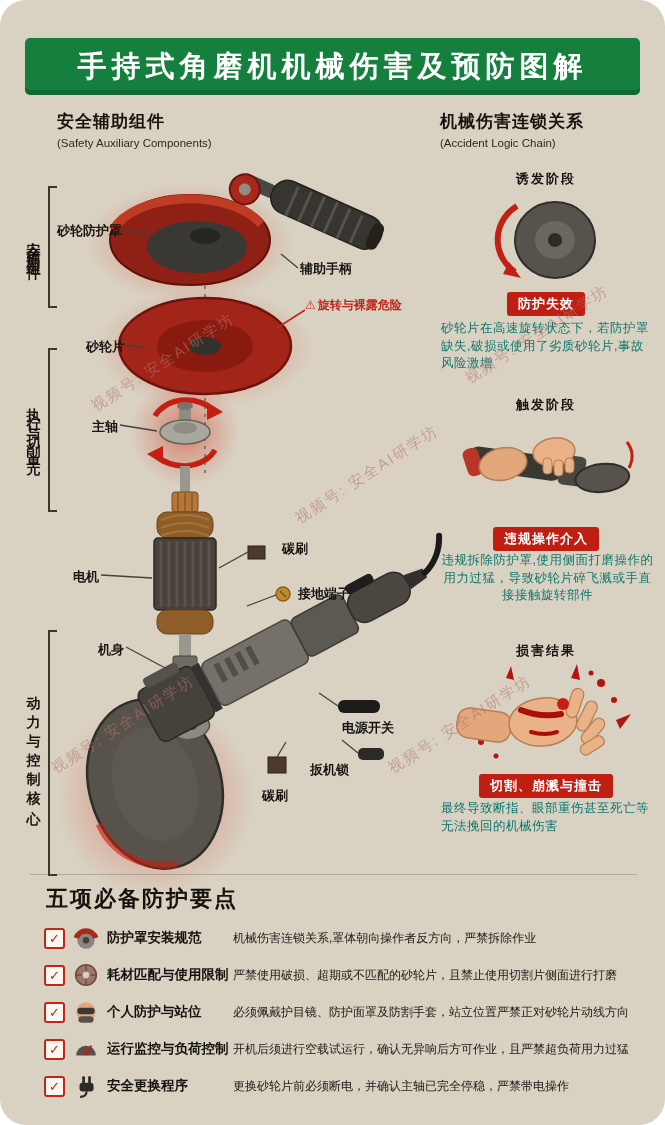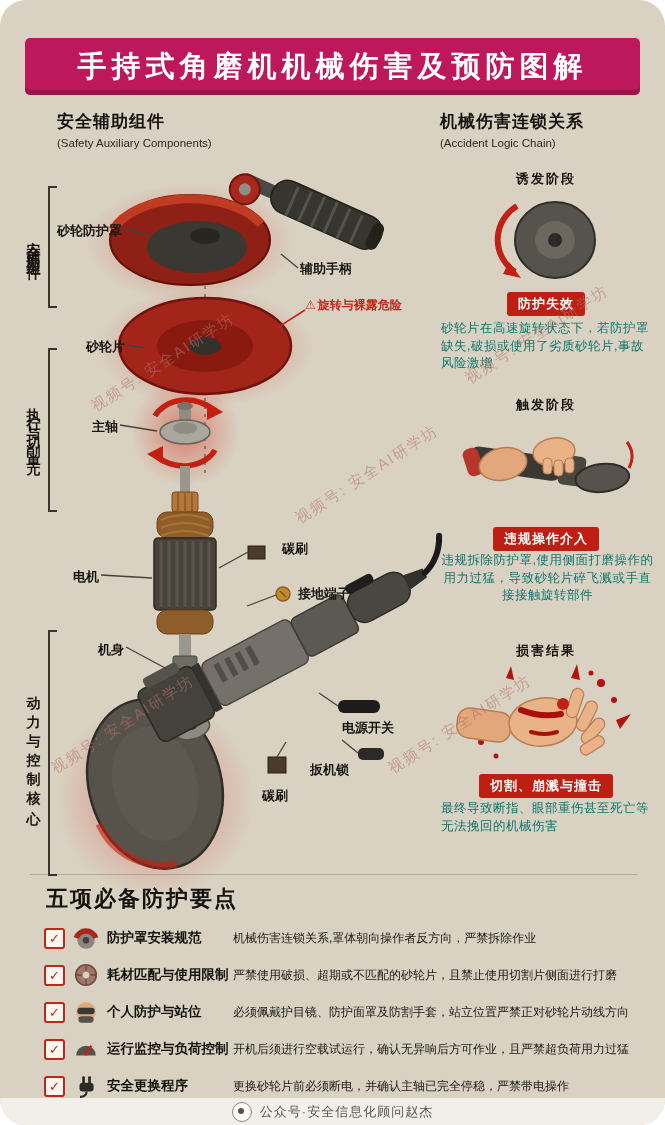--- a/index.html
+++ b/index.html
@@ -1,20 +1,20 @@
 <!DOCTYPE html>
 <html><head>
 <meta charset="utf-8">
 <style>
   html,body{margin:0;padding:0;background:#ffffff;}
   .page{position:relative;width:665px;height:1125px;background:#fff;font-family:"Liberation Sans","DejaVu Sans",sans-serif;overflow:hidden;}
   .card{position:absolute;inset:0;background:#d9d2c3;border-radius:26px;overflow:hidden;}
 
   
-  .title-bar{position:absolute;left:25px;top:38px;width:615px;height:57px;background:#be185d;
+  .title-bar{position:absolute;left:25px;top:38px;width:615px;height:57px;background:#15803d;
     border-radius:5px;display:flex;align-items:center;justify-content:center;color:#fff;
     font-size:29px;font-weight:bold;letter-spacing:5px;box-shadow:inset 0 -5px 0 rgba(0,0,0,.18);}
 
   
   .col-head{position:absolute;color:#17140f;}
   .col-head .t{font-size:17px;font-weight:bold;letter-spacing:1px;}
   .col-head .s{font-size:11.5px;margin-top:4px;color:#2c2922;}
   .lhead{left:57px;top:110px;}
   .rhead{left:440px;top:110px;}
 
@@ -378,24 +378,20 @@
               <rect x="14" y="3" width="2.5" height="7" rx="1" fill="#2b2a27"></rect>
               <rect x="6" y="9" width="13" height="8" rx="3" fill="#2b2a27"></rect>
               <path d="M 12.5 17 q 0 5 -6 5" stroke="#2b2a27" stroke-width="2" fill="none"></path>
             </svg>
         </span>
         <span class="plbl">安全更换程序</span>
         <span class="pdesc">更换砂轮片前必须断电，并确认主轴已完全停稳，严禁带电操作</span>
       </div>
     </div>
 
-    <div class="footer">
-      <span class="flogo"></span>
-      <span class="ftext">公众号·安全信息化顾问赵杰</span>
-    </div>
 
     <div class="wm" style="left:88px;top:400px;">视频号: 安全AI研学坊</div>
     <div class="wm" style="left:292px;top:512px;">视频号: 安全AI研学坊</div>
     <div class="wm" style="left:48px;top:762px;">视频号: 安全AI研学坊</div>
     <div class="wm" style="left:385px;top:762px;">视频号: 安全AI研学坊</div>
     <div class="wm" style="left:462px;top:372px;">视频号: 安全AI研学坊</div>
 
   </div>
 </div>
 

